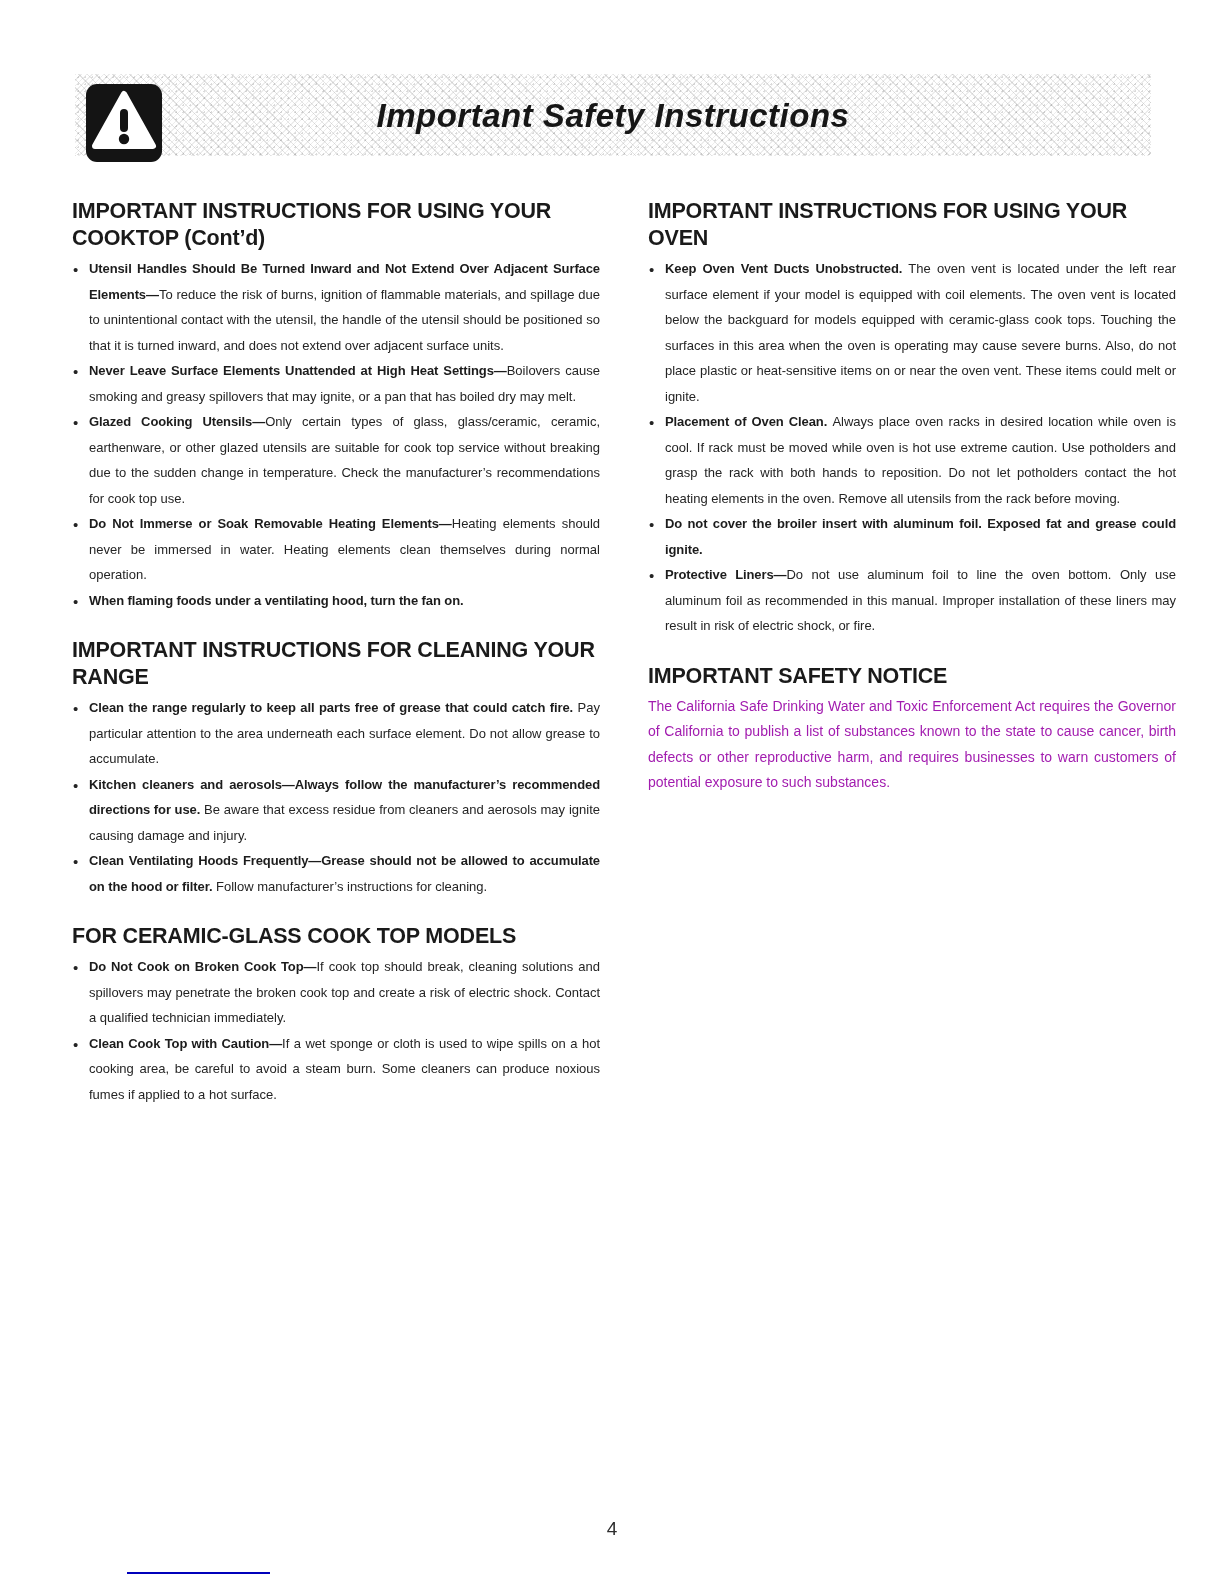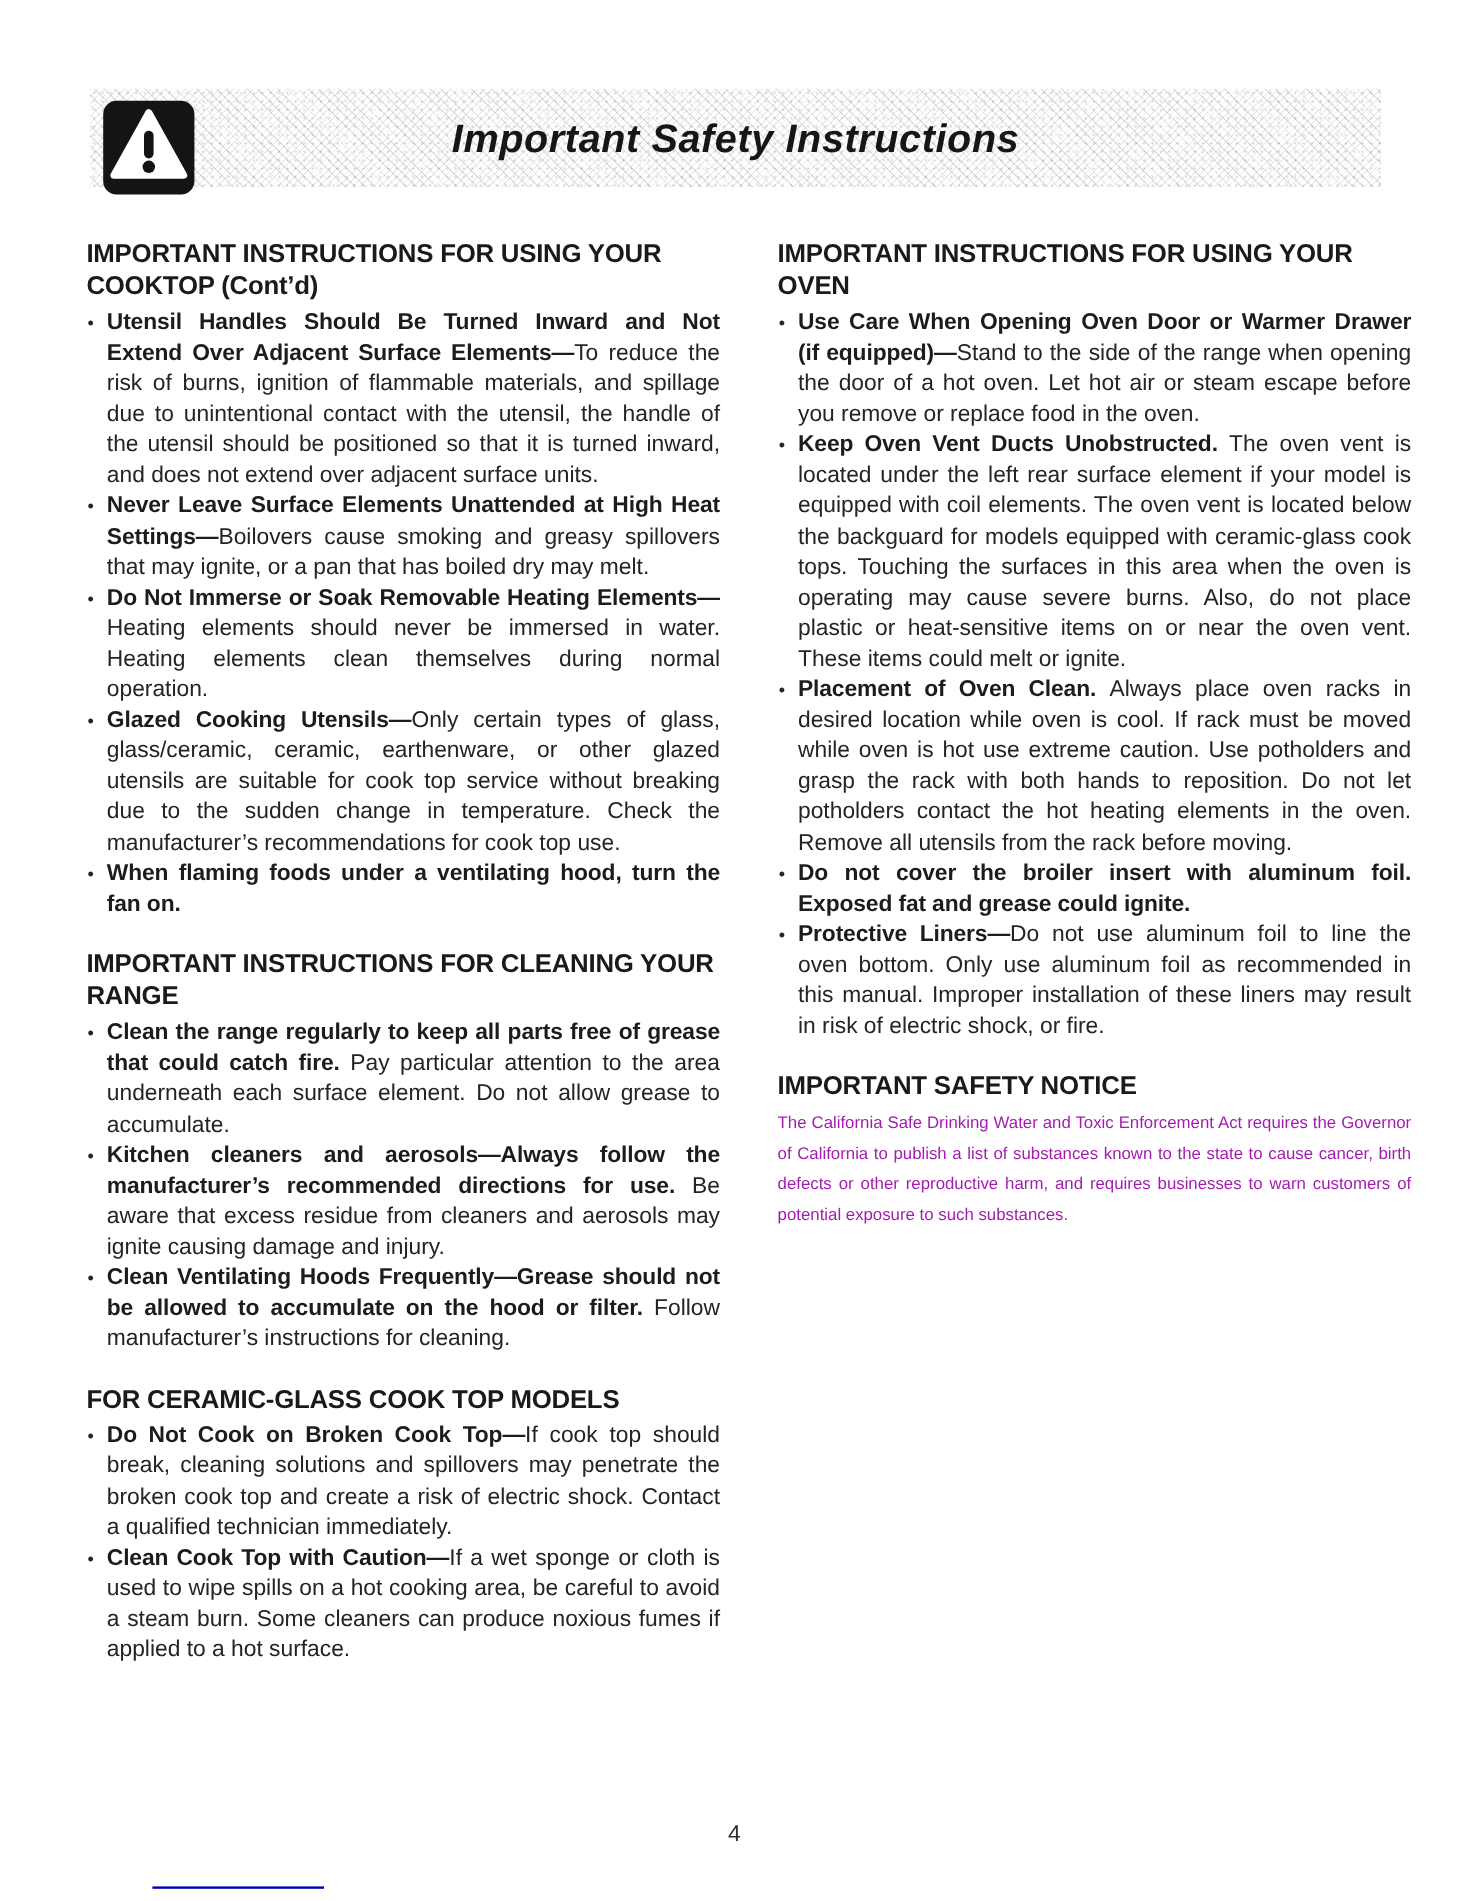--- a/index.html
+++ b/index.html
@@ -81,21 +81,21 @@
     line-height: 27px;
     font-weight: 700;
     color: #1a1a1a;
     letter-spacing: -0.2px;
   }
 
   .bullet {
     position: relative;
     margin: 0;
     padding-left: 17px;
-    font-size: 19px;
+    font-size: 13px;
     line-height: 25.5px;
     text-align: justify;
     color: #242424;
   }
   .bullet::before {
     content: "\2022";
     position: absolute;
     left: 1px;
     top: 1px;
     font-size: 15px;
@@ -149,40 +149,39 @@
     </span>
     <h1 class="banner-title">Important Safety Instructions</h1>
   </header>
 
   <main class="columns-wrap">
     <section class="col col-left">
         <section class="doc-section">
           <h2 class="sec-heading">IMPORTANT INSTRUCTIONS FOR USING YOUR COOKTOP (Cont’d)</h2>
           <p class="bullet"><strong>Utensil Handles Should Be Turned Inward and Not Extend Over Adjacent Surface Elements—</strong>To reduce the risk of burns, ignition of flammable materials, and spillage due to unintentional contact with the utensil, the handle of the utensil should be positioned so that it is turned inward, and does not extend over adjacent surface units.</p>
           <p class="bullet"><strong>Never Leave Surface Elements Unattended at High Heat Settings—</strong>Boilovers cause smoking and greasy spillovers that may ignite, or a pan that has boiled dry may melt.</p>
+          <p class="bullet"><strong>Glazed Cooking Utensils—</strong>Only certain types of glass, glass/ceramic, ceramic, earthenware, or other glazed utensils are suitable for cook top service without breaking due to the sudden change in temperature. Check the manufacturer’s recommendations for cook top use.</p>
           <p class="bullet"><strong>Do Not Immerse or Soak Removable Heating Elements—</strong>Heating elements should never be immersed in water. Heating elements clean themselves during normal operation.</p>
-          <p class="bullet"><strong>Glazed Cooking Utensils—</strong>Only certain types of glass, glass/ceramic, ceramic, earthenware, or other glazed utensils are suitable for cook top service without breaking due to the sudden change in temperature. Check the manufacturer’s recommendations for cook top use.</p>
           <p class="bullet"><strong>When flaming foods under a ventilating hood, turn the fan on.</strong></p>
         </section>
         <section class="doc-section">
           <h2 class="sec-heading">IMPORTANT INSTRUCTIONS FOR CLEANING YOUR RANGE</h2>
           <p class="bullet"><strong>Clean the range regularly to keep all parts free of grease that could catch fire. </strong>Pay particular attention to the area underneath each surface element. Do not allow grease to accumulate.</p>
           <p class="bullet"><strong>Kitchen cleaners and aerosols—Always follow the manufacturer’s recommended directions for use. </strong>Be aware that excess residue from cleaners and aerosols may ignite causing damage and injury.</p>
           <p class="bullet"><strong>Clean Ventilating Hoods Frequently—Grease should not be allowed to accumulate on the hood or filter. </strong>Follow manufacturer’s instructions for cleaning.</p>
         </section>
         <section class="doc-section">
           <h2 class="sec-heading">FOR CERAMIC-GLASS COOK TOP MODELS</h2>
           <p class="bullet"><strong>Do Not Cook on Broken Cook Top—</strong>If cook top should break, cleaning solutions and spillovers may penetrate the broken cook top and create a risk of electric shock. Contact a qualified technician immediately.</p>
           <p class="bullet"><strong>Clean Cook Top with Caution—</strong>If a wet sponge or cloth is used to wipe spills on a hot cooking area, be careful to avoid a steam burn. Some cleaners can produce noxious fumes if applied to a hot surface.</p>
         </section>
       </section>
     <section class="col col-right">
         <section class="doc-section">
           <h2 class="sec-heading">IMPORTANT INSTRUCTIONS FOR USING YOUR OVEN</h2>
-          <p class="bullet"><strong>Use Care When Opening Oven Door or Warmer Drawer (if equipped)—</strong>Stand to the side of the range when opening the door of a hot oven. Let hot air or steam escape before you remove or replace food in the oven.</p>
           <p class="bullet"><strong>Keep Oven Vent Ducts Unobstructed. </strong>The oven vent is located under the left rear surface element if your model is equipped with coil elements. The oven vent is located below the backguard for models equipped with ceramic-glass cook tops. Touching the surfaces in this area when the oven is operating may cause severe burns. Also, do not place plastic or heat-sensitive items on or near the oven vent. These items could melt or ignite.</p>
           <p class="bullet"><strong>Placement of Oven Clean. </strong>Always place oven racks in desired location while oven is cool. If rack must be moved while oven is hot use extreme caution. Use potholders and grasp the rack with both hands to reposition. Do not let potholders contact the hot heating elements in the oven. Remove all utensils from the rack before moving.</p>
           <p class="bullet"><strong>Do not cover the broiler insert with aluminum foil. Exposed fat and grease could ignite.</strong></p>
           <p class="bullet"><strong>Protective Liners—</strong>Do not use aluminum foil to line the oven bottom. Only use aluminum foil as recommended in this manual. Improper installation of these liners may result in risk of electric shock, or fire.</p>
         </section>
         <section class="doc-section">
           <h2 class="sec-heading">IMPORTANT SAFETY NOTICE</h2>
           <p class="body-para">The California Safe Drinking Water and Toxic Enforcement Act requires the Governor of California to publish a list of substances known to the state to cause cancer, birth defects or other reproductive harm, and requires businesses to warn customers of potential exposure to such substances.</p>
         </section>
       </section>

